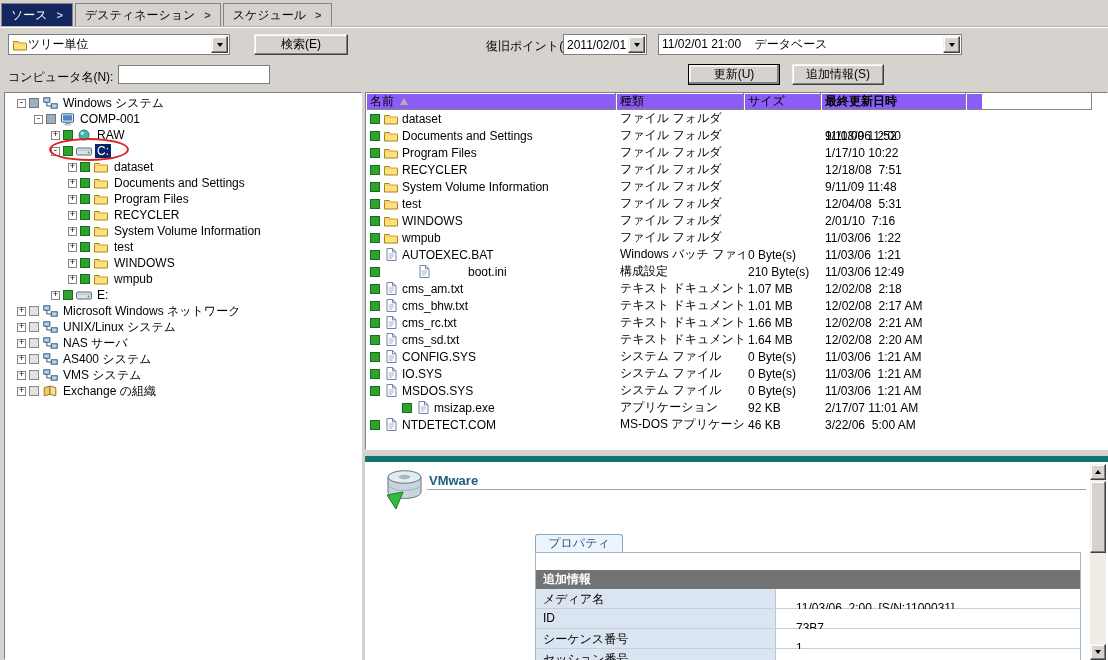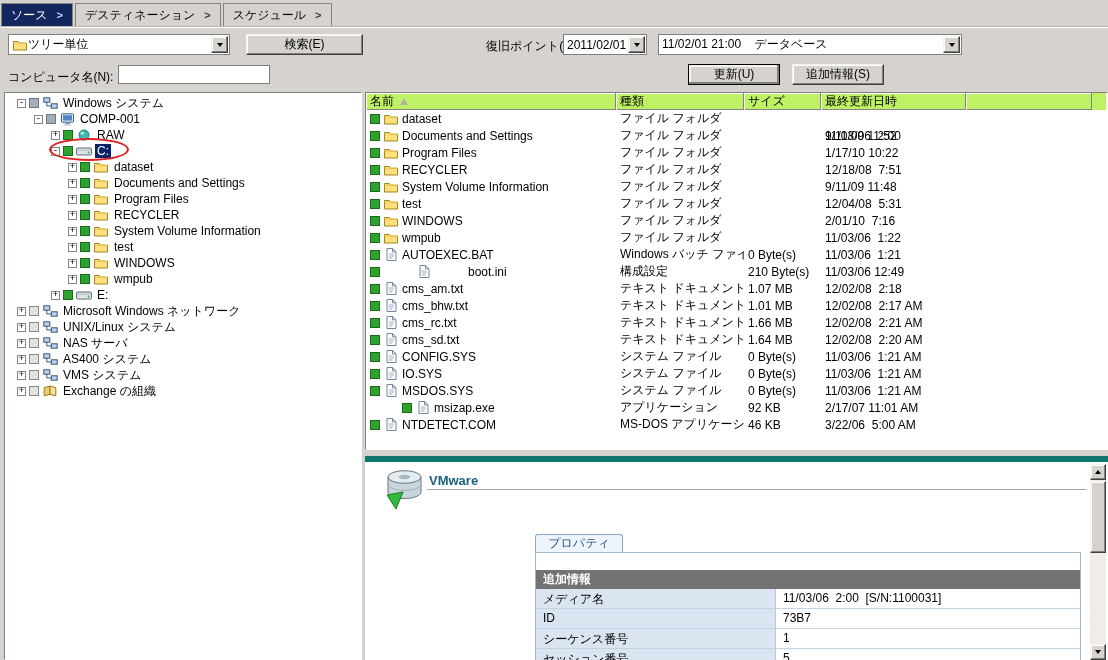--- a/index.html
+++ b/index.html
@@ -30,21 +30,21 @@
   .btn { position:absolute; height:21px; background:#d6d3ce; font:inherit;
          border:1px solid; border-color:#f4f2ee #404040 #404040 #f4f2ee;
          box-shadow:inset -1px -1px 0 #808080, inset 1px 1px 0 #fff; cursor:default; }
   .btn.default { border-color:#000; box-shadow:inset -2px -2px 0 #808080, inset 2px 2px 0 #f4f2ee; }
   .tb-label { position:absolute; white-space:nowrap; }
   .cn-input { position:absolute; left:118px; top:37px; width:152px; height:19px;
               border:1px solid #7f7f7f; background:#fff; font:inherit; padding:0 3px; }
   .tree-combo { left:8px; top:6px; width:222px; }
   .date-combo { left:563px; top:6px; width:84px;align-items:center; }
   .time-combo { left:658px; top:6px; width:304px; }
-  .search-btn { left:246px; top:6px; width:117px; }
+  .search-btn { left:254px; top:6px; width:94px; }
   .update-btn { left:688px; top:36px; width:92px; }
   .reset-btn  { left:792px; top:36px; width:92px; }
   .rp-label { left:486px; top:10px; }
   .cn-label { left:8px; top:41px; }
 
   
   .main { position:absolute; top:90px; left:0; right:0; bottom:0; }
   .tree-panel { position:absolute; left:4px; top:2px; width:358px; bottom:0; background:#fff;
                 border:1px solid; border-color:#808080 #fff #fff #808080; overflow:hidden; padding-top:2px; }
   .tree-row { height:16px; display:flex; align-items:center; gap:3px; white-space:nowrap; cursor:default; }
@@ -58,21 +58,21 @@
   .ticon { flex:none; display:inline-flex; align-items:center; justify-content:center; width:16px; height:13px; }
   .ticon svg { display:block; }
   .tlabel { padding:0 2px; }
   .tlabel.sel { background:#0a246a; color:#fff; }
   .red-ellipse { position:absolute; left:44px; top:45px; width:80px; height:23px;
                  border:2px solid #dd2222; border-radius:50%; pointer-events:none; }
 
   .right-pane { position:absolute; left:365px; top:2px; right:0; bottom:0; }
   .file-list { position:absolute; top:0; left:0; right:0; height:358px; background:#fff;
                border:1px solid; border-color:#808080 #fff #fff #808080; overflow:hidden; }
-  .list-header { display:flex; height:17px; background:#bef264; width:740px; }
+  .list-header { display:flex; height:17px; background:#8b5cf6; width:616px; }
   .hcell { flex:none; display:flex; align-items:center; gap:6px; padding:0 3px 0 4px; overflow:hidden;
            border-right:1px solid #848484; box-shadow:inset 1px 1px 0 #fff, inset 0 -1px 0 #848484; cursor:default; }
   .hcell.filler { width:126px; }
   .sortarrow { width:0; height:0; border-left:4px solid transparent; border-right:4px solid transparent;
                border-bottom:7px solid #b3afa6; }
   .lrow { display:flex; height:17px; align-items:center; cursor:default; }
   .lcell { flex:none; display:flex; align-items:center; gap:3px; padding:0 4px; overflow:hidden; white-space:pre; }
   .hsplit { position:absolute; top:358px; height:6px; left:0; right:0; background:#d6d3ce; }
 
   
@@ -82,21 +82,21 @@
   .vm-title { position:absolute; left:64px; top:11px; font-weight:bold; font-size:13px; color:#1a5f7e; }
   .vm-rule { position:absolute; left:62px; right:22px; top:27px; border-top:1px solid #9aa6b2; }
   .prop-tab { position:absolute; left:170px; top:72px; width:88px; height:19px;
               border:1px solid #8aa8c8; border-bottom:none; border-radius:3px 3px 0 0;
               background:#eef4fb; color:#1f4e79; text-align:center; line-height:17px; cursor:default; }
   .prop-box { position:absolute; left:170px; top:90px; width:546px; bottom:0;
               border:1px solid #a0b8d0; border-bottom:none; background:#fff; padding-top:17px; }
   .prop-header { height:19px; background:#737373; color:#fff; font-weight:bold; line-height:19px; padding-left:7px; }
   .prow { display:flex; height:20px; border-bottom:1px solid #c2d2e2; }
   .plabel { flex:none; width:240px; background:#dbe5f1; border-right:1px solid #b4c6da; padding:2px 0 0 7px; }
-  .pvalue { flex:1; background:#fff; padding:2px 0 0 7px; white-space:pre; }
+  .pvalue { flex:1; background:#fff; padding:12px 0 0 7px; white-space:pre;margin-left:13px; }
 
   
   .scrollbar { position:absolute; right:2px; top:2px; bottom:0; width:16px; background:#f0ede6; }
   .sb-btn { position:absolute; left:0; width:16px; height:16px; background:#d6d3ce;
             border:1px solid; border-color:#f4f2ee #404040 #404040 #f4f2ee;
             box-shadow:inset -1px -1px 0 #808080, inset 1px 1px 0 #fff;
             display:flex; align-items:center; justify-content:center; }
   .sb-up { top:0; } .sb-down { bottom:0; }
   .sb-thumb { position:absolute; left:0; top:17px; width:16px; height:72px; background:#d6d3ce;
               border:1px solid; border-color:#f4f2ee #404040 #404040 #f4f2ee;
@@ -389,21 +389,21 @@
             <div class="hcell" style="width: 250px;">
               <span>名前</span>
               <span class="sortarrow"></span>
             </div>
             <div class="hcell" style="width: 128px;">
               <span>種類</span>
             </div>
             <div class="hcell" style="width: 77px;">
               <span>サイズ</span>
             </div>
-            <div class="hcell" style="width: 145px;">
+            <div class="hcell" style="width: 145px; font-weight: bold;">
               <span>最終更新日時</span>
             </div>
             <div class="hcell filler"></div>
           </div>
         <div>
             <div class="lrow">
               <div class="lcell" style="width: 250px;"><span class="chk checked"></span><span class="ticon"><svg width="14" height="12" viewBox="0 0 14 12">
                     <path d="M0.5 2.5h4.8l1.2 1.7h7V11H0.5z" fill="#ffdf7e" stroke="#a3841c"></path>
                     <path d="M0.5 4.2h13" stroke="#f6c84c" fill="none"></path>
                   </svg></span><span>dataset</span></div>

